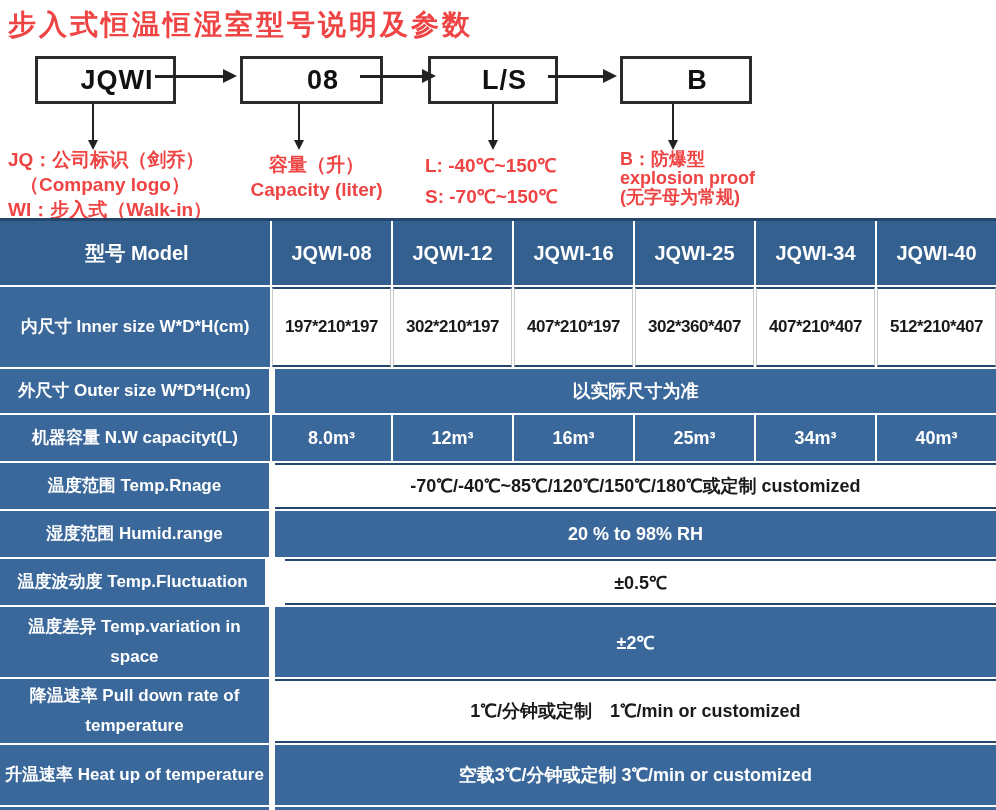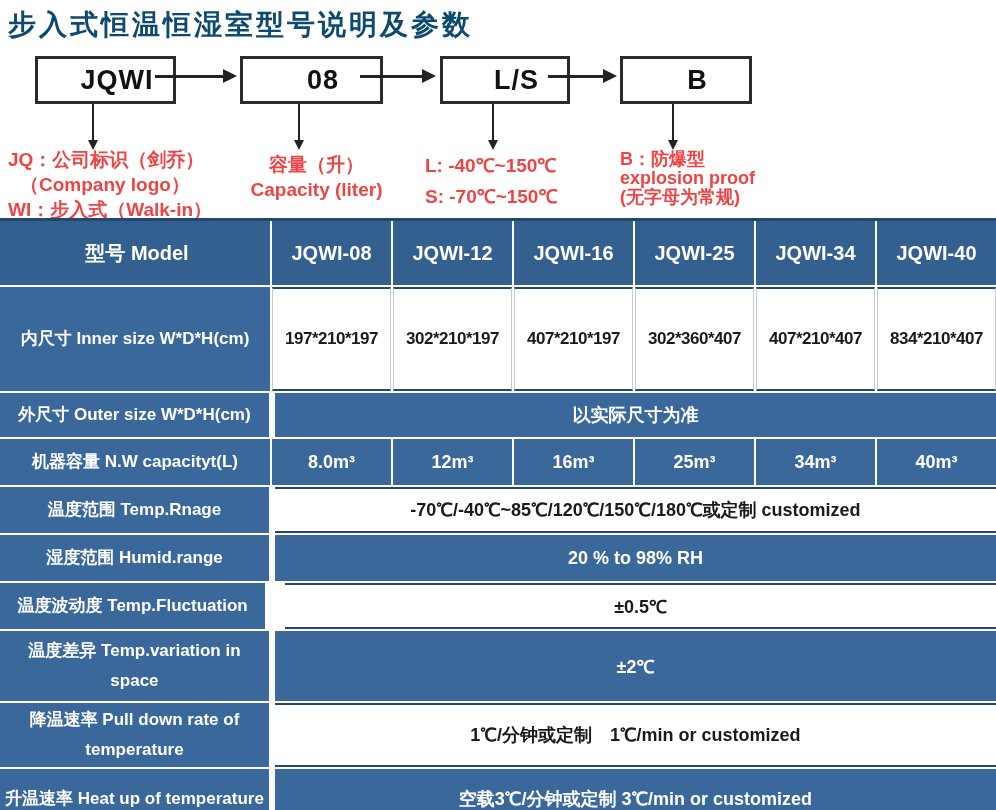--- a/index.html
+++ b/index.html
@@ -3,32 +3,32 @@
 <meta charset="utf-8">
 <style>
   html,body{margin:0;padding:0;}
   body{
     width:996px;height:810px;overflow:hidden;position:relative;
     background:#ffffff;font-family:"Liberation Sans",sans-serif;
   }
   
   .page-title{
     position:absolute;left:8px;top:6px;
-    font-size:28px;font-weight:bold;color:#0c4a6e;letter-spacing:3px;
+    font-size:28px;font-weight:bold;color:#ef4444;letter-spacing:3px;
   }
   
   .dbox{
     position:absolute;top:56px;height:42px;
     border:3px solid #2b2b2b;background:#fff;
     display:flex;align-items:center;justify-content:center;
     font-size:27px;font-weight:bold;color:#111;letter-spacing:1px;padding-left:23px;
   }
   .box-jqwi{left:35px;width:112px;}
   .box-08{left:240px;width:114px;}
-  .box-ls{left:440px;width:101px;}
+  .box-ls{left:428px;width:101px;}
   .box-b{left:620px;width:103px;}
   .harrow{position:absolute;top:75px;height:3px;background:#222;}
   .harrow:after{
     content:"";position:absolute;right:-14px;top:-6px;
     border-left:14px solid #222;border-top:7px solid transparent;border-bottom:7px solid transparent;
   }
   .ha1{left:155px;width:68px;}
   .ha2{left:360px;width:62px;}
   .ha3{left:548px;width:55px;}
   .varrow{position:absolute;width:2px;background:#222;top:104px;height:37px;}
@@ -57,21 +57,21 @@
   .hdr.lbl{width:270px;padding-left:8px;}
   .col{width:119px;}
   .span6{width:724px;margin-left:6px;}
   .bluecell{background:#3a689b;color:#fff;font-weight:bold;font-size:18px;}
   .whitecell{
     background:#fff;color:#1a1a1a;font-weight:bold;font-size:18px;
     border-top:2px solid #24476b;border-bottom:2px solid #24476b;
   }
   .whitecell.col{border-left:1px solid #c9c9c9;border-right:1px solid #c9c9c9;font-size:17px;letter-spacing:-0.5px;}
   .r-header{height:64px;}
-  .r-inner{height:104px;}
+  .r-inner{height:80px;}
   .r-outer{height:44px;}
   .r-cap{height:46px;}
   .r-temp{height:46px;}
   .r-humid{height:46px;}
   .r-fluct{height:46px;gap:14px;}
   .r-vari{height:70px;}
   .r-pull{height:64px;}
   .r-heat{height:60px;}
   .r-weight{height:60px;}
 </style>
@@ -127,21 +127,21 @@
     <div class="t-cell hdr col">JQWI-40</div>
   </div>
 
   <div class="t-row r-inner">
     <div class="t-cell lbl">内尺寸 Inner size W*D*H(cm)</div>
     <div class="t-cell whitecell col">197*210*197</div>
     <div class="t-cell whitecell col">302*210*197</div>
     <div class="t-cell whitecell col">407*210*197</div>
     <div class="t-cell whitecell col">302*360*407</div>
     <div class="t-cell whitecell col">407*210*407</div>
-    <div class="t-cell whitecell col">834*210*407</div>
+    <div class="t-cell whitecell col">512*210*407</div>
   </div>
 
   <div class="t-row r-outer">
     <div class="t-cell lbl">外尺寸 Outer size W*D*H(cm)</div>
     <div class="t-cell bluecell span6">以实际尺寸为准</div>
   </div>
 
   <div class="t-row r-cap">
     <div class="t-cell lbl">机器容量 N.W capacityt(L)</div>
     <div class="t-cell bluecell col">8.0m³</div>

